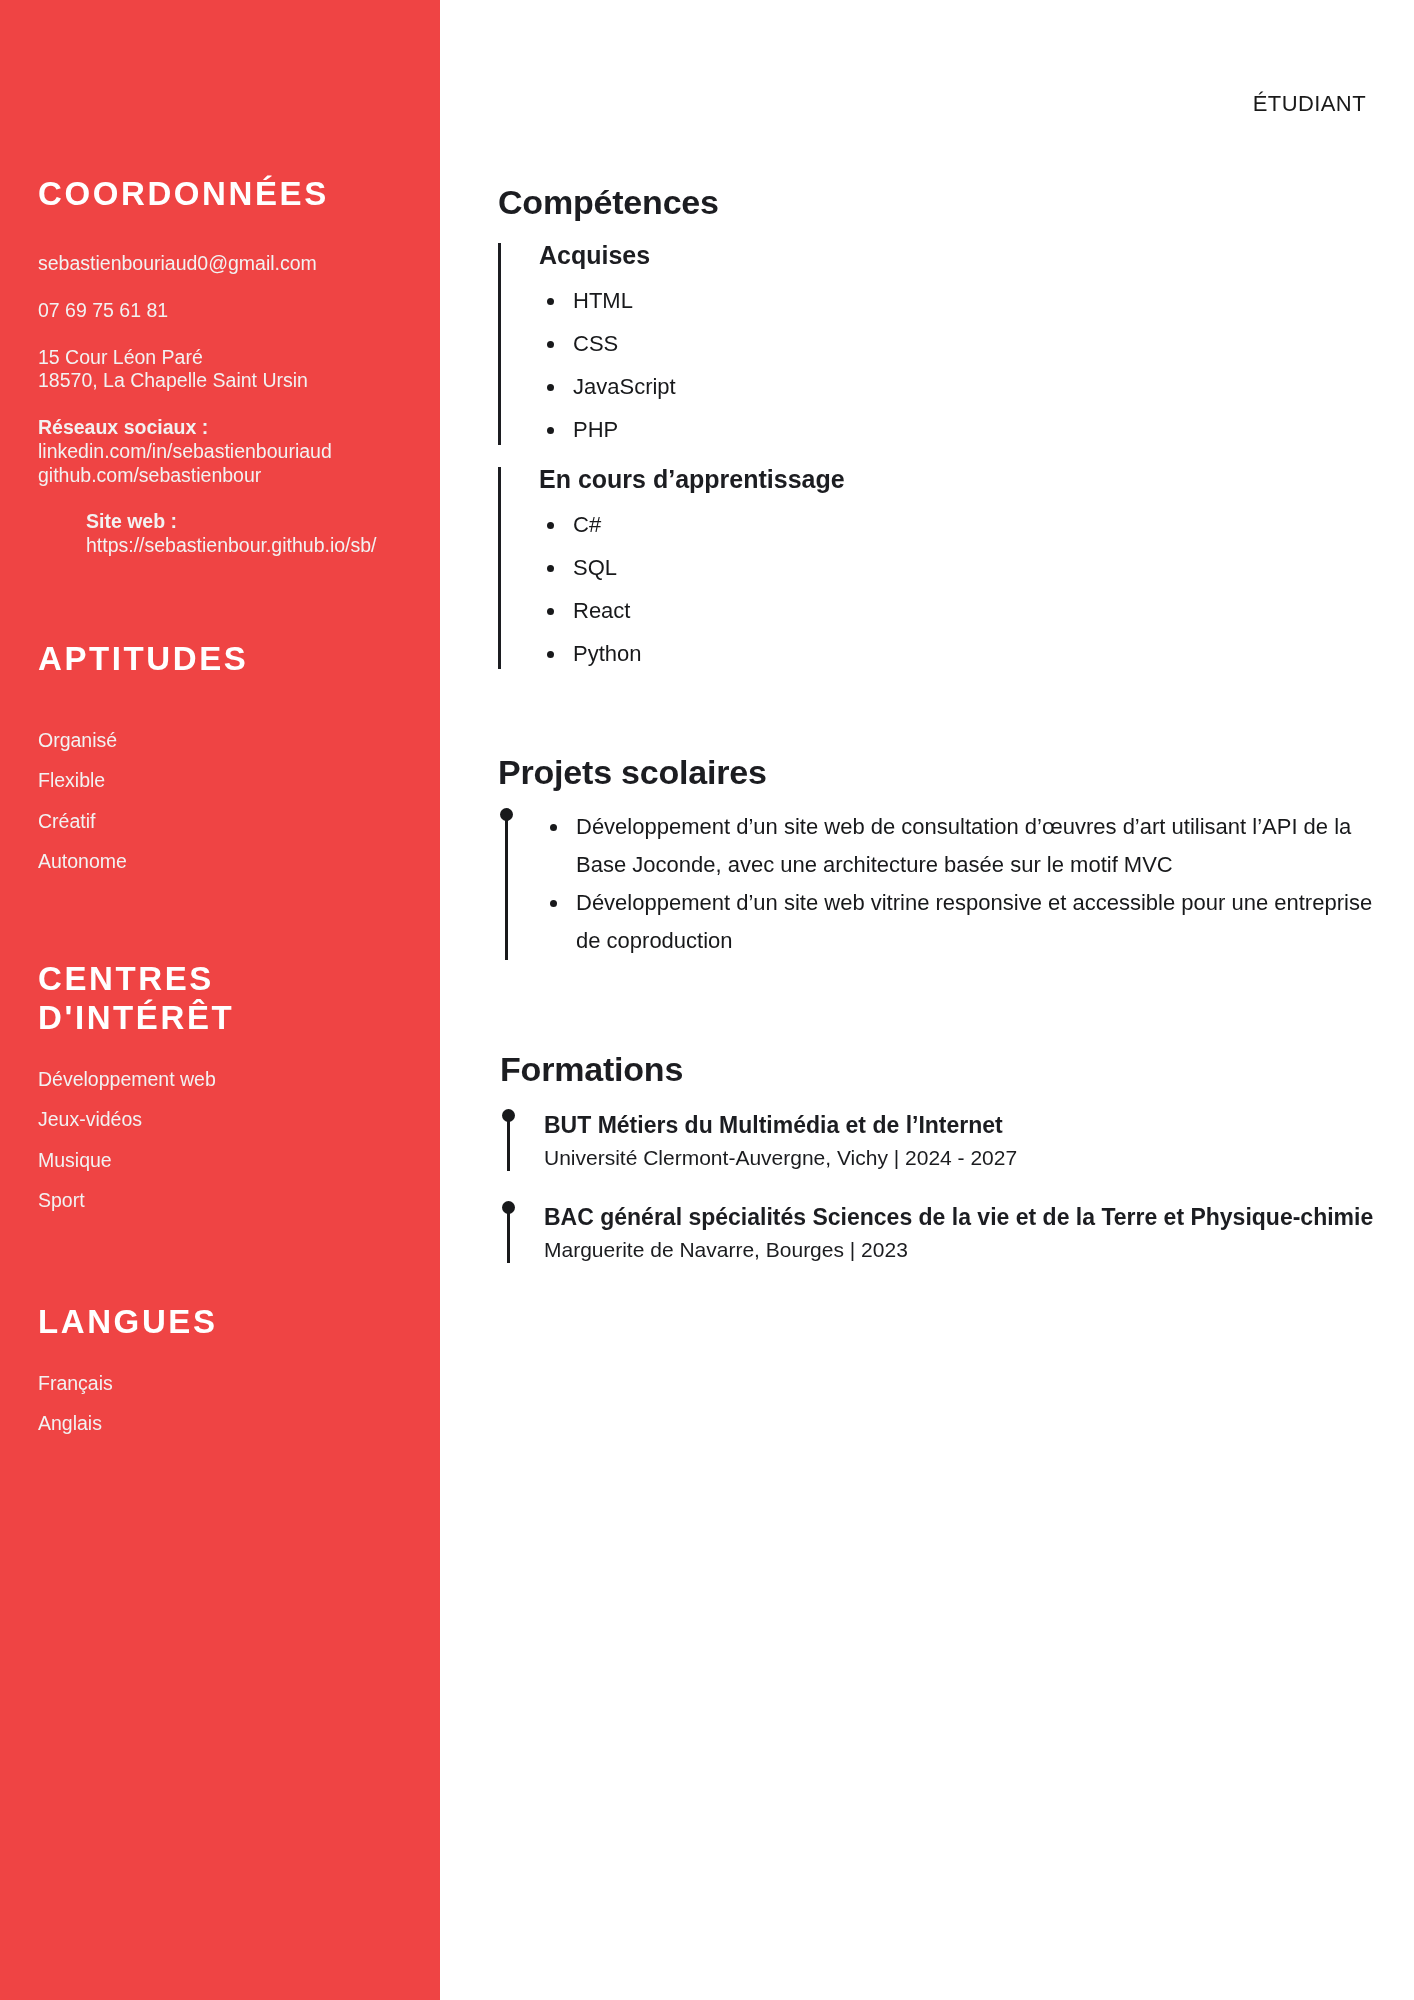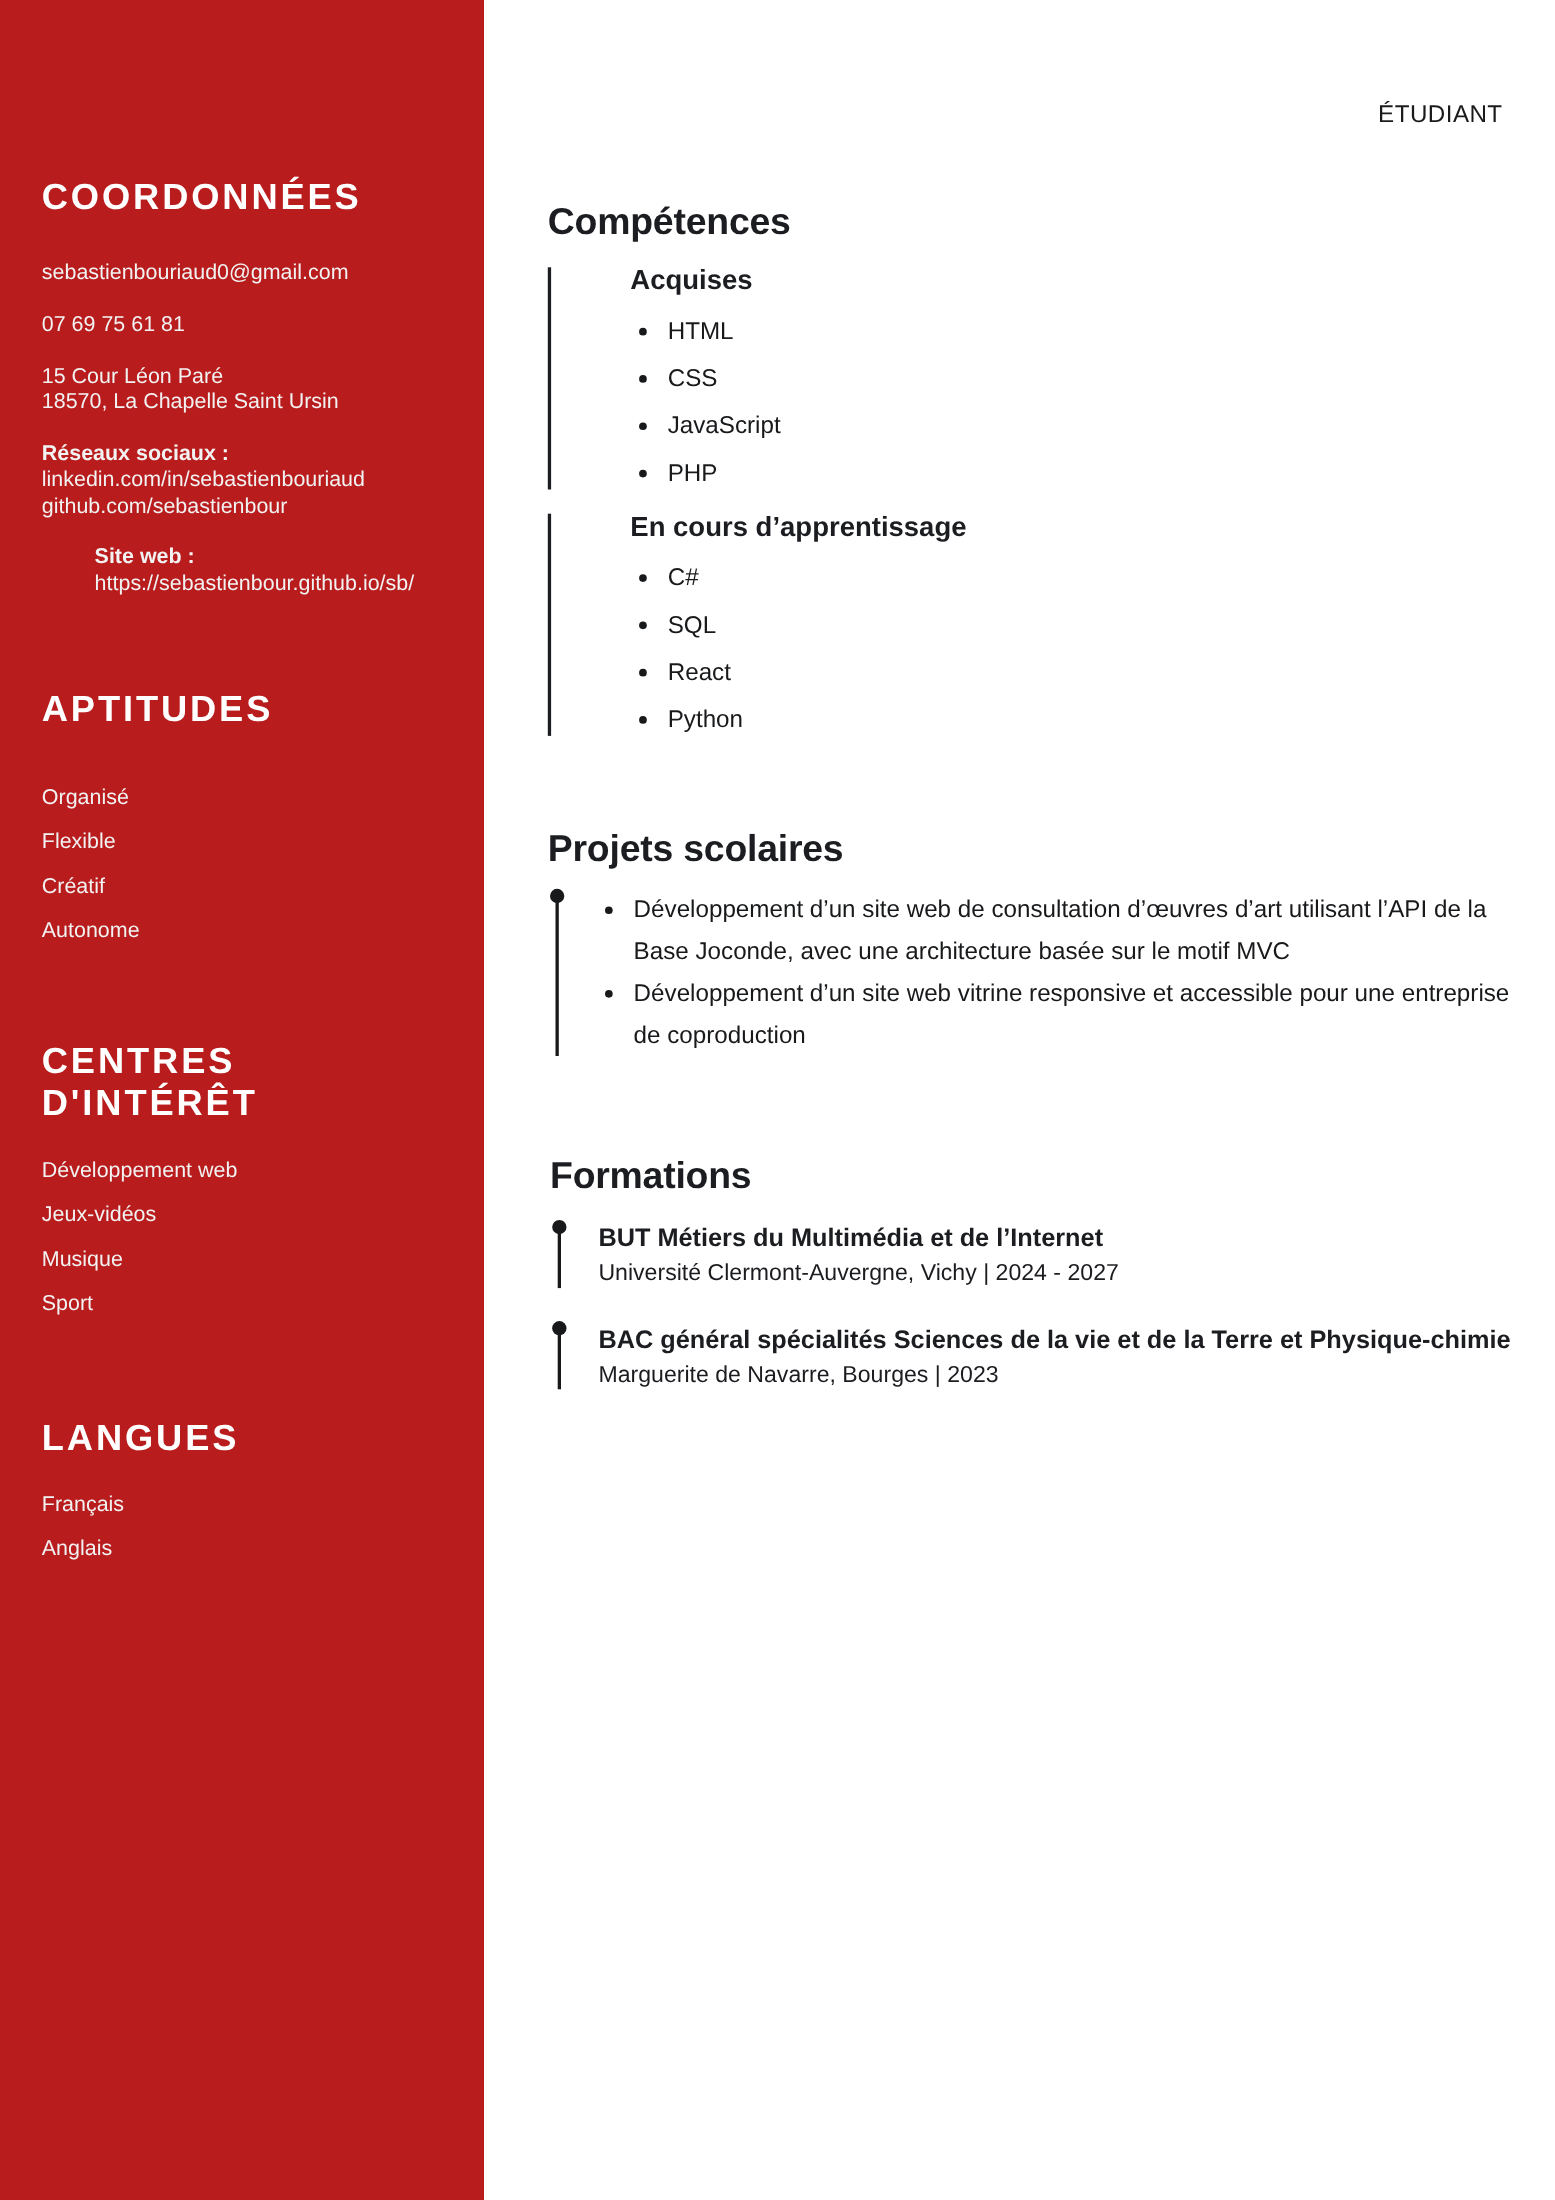--- a/index.html
+++ b/index.html
@@ -15,23 +15,23 @@
     width:1414px; height:2000px;
     display:flex;
     background:#ffffff;
     overflow:hidden;
   }
 
   
   .sidebar {
     width:440px;
     flex:0 0 440px;
-    background:#b91c1c;
+    background:#ef4444;
     color:#ffffff;
-    padding:0 38px;
+    padding:15px 38px;
     position:relative;
   }
   .side-h {
     font-size:33px;
     font-weight:700;
     letter-spacing:2.6px;
     line-height:1.18;
     text-transform:uppercase;
     color:#ffffff;
   }
@@ -96,21 +96,21 @@
   
   #skills-section { margin-top:68px; padding-left:22px; }
   .skill-group { display:flex; margin-top:22px; }
   .rail {
     flex:0 0 3px;
     width:3px;
     background:#1c1d21;
     margin-right:38px;
     align-self:stretch;
   }
-  .skill-body { flex:1 1 auto; padding-top:0;margin-left:34px; }
+  .skill-body { flex:1 1 auto; padding-top:0; }
   .skill-sub {
     font-size:25px;
     font-weight:700;
     color:#1c1d21;
     line-height:1.0;
     margin-bottom:22px;
   }
   .blist { list-style:none; }
   .blist li {
     position:relative;

